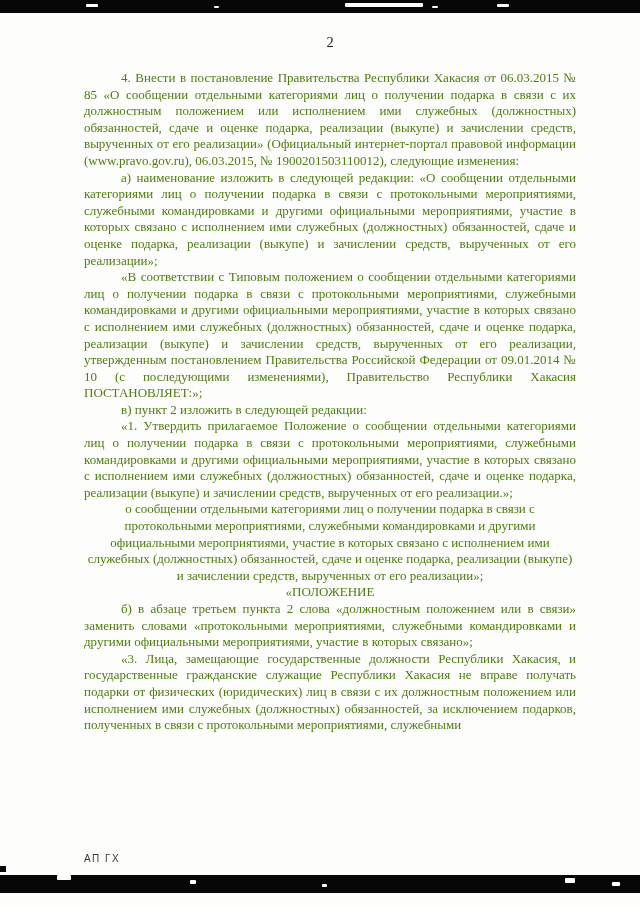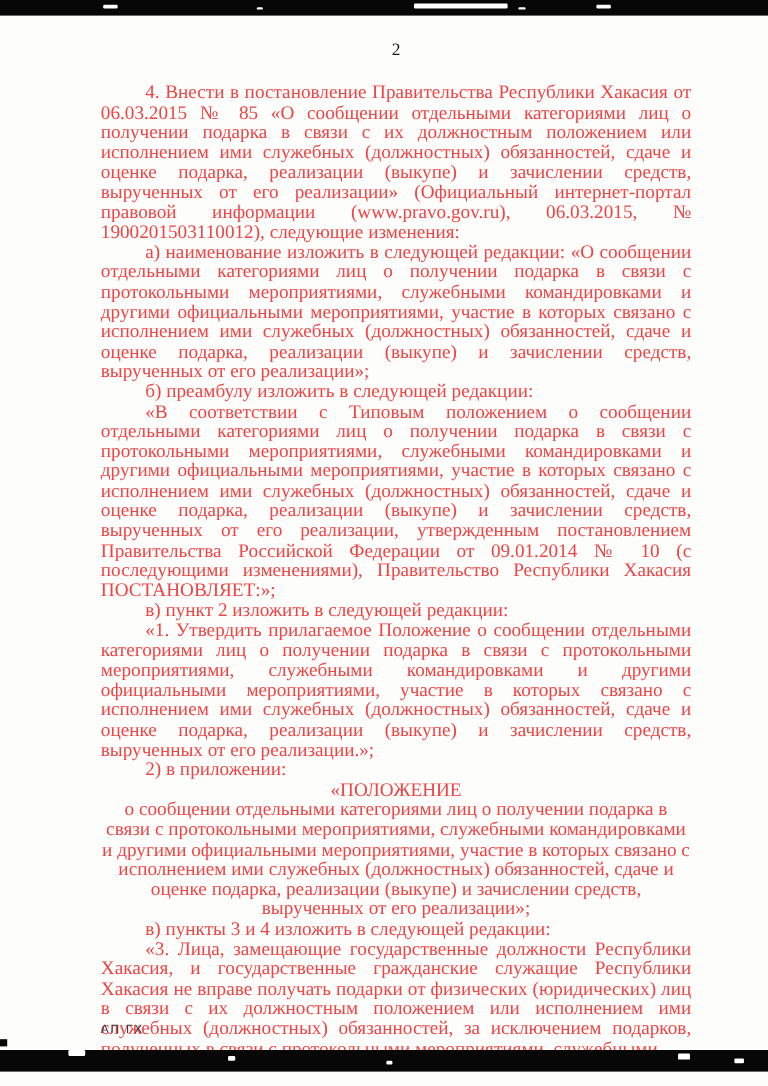--- a/index.html
+++ b/index.html
@@ -38,23 +38,23 @@
     text-align: center;
     font-size: 14.5px;
     color: #1c1c1c;
   }
   
   .content {
     position: absolute;
     top: 70px;
     left: 84px;
     width: 492px;
-    font-size: 16px;
+    font-size: 13px;
     line-height: 16.6px;
-    color: #ef4444;
+    color: #4d7c0f;
     text-align: justify;
   }
   .para {
     margin: 0;
     text-indent: 37px;
     text-align: justify;
   }
   .para.center {
     text-align: center;
     text-indent: 0;
@@ -81,28 +81,26 @@
     <span class="scan-mark" style="left:345px; top:3px; width:78px; height:4px;"></span>
     <span class="scan-mark" style="left:432px; top:6px; width:6px; height:2px;"></span>
     <span class="scan-mark" style="left:497px; top:4px; width:12px; height:3px;"></span>
   </div>
 
   <div class="page-number">2</div>
 
   <div class="content">
     <p class="para">4. Внести в постановление Правительства Республики Хакасия от 06.03.2015 № 85 «О сообщении отдельными категориями лиц о получении подарка в связи с их должностным положением или исполнением ими служебных (должностных) обязанностей, сдаче и оценке подарка, реализации (выкупе) и зачислении средств, вырученных от его реализации» (Официальный интернет-портал правовой информации (www.pravo.gov.ru), 06.03.2015, № 1900201503110012), следующие изменения:</p>
     <p class="para">а) наименование изложить в следующей редакции: «О сообщении отдельными категориями лиц о получении подарка в связи с протокольными мероприятиями, служебными командировками и другими официальными мероприятиями, участие в которых связано с исполнением ими служебных (должностных) обязанностей, сдаче и оценке подарка, реализации (выкупе) и зачислении средств, вырученных от его реализации»;</p>
-    <p class="para">б) преамбулу изложить в следующей редакции:</p>
     <p class="para">«В соответствии с Типовым положением о сообщении отдельными категориями лиц о получении подарка в связи с протокольными мероприятиями, служебными командировками и другими официальными мероприятиями, участие в которых связано с исполнением ими служебных (должностных) обязанностей, сдаче и оценке подарка, реализации (выкупе) и зачислении средств, вырученных от его реализации, утвержденным постановлением Правительства Российской Федерации от 09.01.2014 № 10 (с последующими изменениями), Правительство Республики Хакасия ПОСТАНОВЛЯЕТ:»;</p>
     <p class="para">в) пункт 2 изложить в следующей редакции:</p>
     <p class="para">«1. Утвердить прилагаемое Положение о сообщении отдельными категориями лиц о получении подарка в связи с протокольными мероприятиями, служебными командировками и другими официальными мероприятиями, участие в которых связано с исполнением ими служебных (должностных) обязанностей, сдаче и оценке подарка, реализации (выкупе) и зачислении средств, вырученных от его реализации.»;</p>
-    <p class="para">2) в приложении:</p>
+    <p class="para center">о сообщении отдельными категориями лиц о получении подарка в связи с протокольными мероприятиями, служебными командировками и другими официальными мероприятиями, участие в которых связано с исполнением ими служебных (должностных) обязанностей, сдаче и оценке подарка, реализации (выкупе) и зачислении средств, вырученных от его реализации»;</p>
     <p class="para center">«ПОЛОЖЕНИЕ</p>
-    <p class="para center">о сообщении отдельными категориями лиц о получении подарка в связи с протокольными мероприятиями, служебными командировками и другими официальными мероприятиями, участие в которых связано с исполнением ими служебных (должностных) обязанностей, сдаче и оценке подарка, реализации (выкупе) и зачислении средств, вырученных от его реализации»;</p>
-    <p class="para">в) пункты 3 и 4 изложить в следующей редакции:</p>
+    <p class="para">б) в абзаце третьем пункта 2 слова «должностным положением или в связи» заменить словами «протокольными мероприятиями, служебными командировками и другими официальными мероприятиями, участие в которых связано»;</p>
     <p class="para">«3. Лица, замещающие государственные должности Республики Хакасия, и государственные гражданские служащие Республики Хакасия не вправе получать подарки от физических (юридических) лиц в связи с их должностным положением или исполнением ими служебных (должностных) обязанностей, за исключением подарков, полученных в связи с протокольными мероприятиями, служебными</p>
   </div>
 
   <div class="footer-code">АП ГХ</div>
 
   <span class="scan-speck-dark" style="left:0px; top:866px; width:6px; height:6px;"></span>
 
   <div class="scan-bar scan-bar-bottom">
     <span class="scan-mark" style="left:57px; top:0px; width:14px; height:5px;"></span>
     <span class="scan-mark" style="left:190px; top:5px; width:6px; height:4px;"></span>

